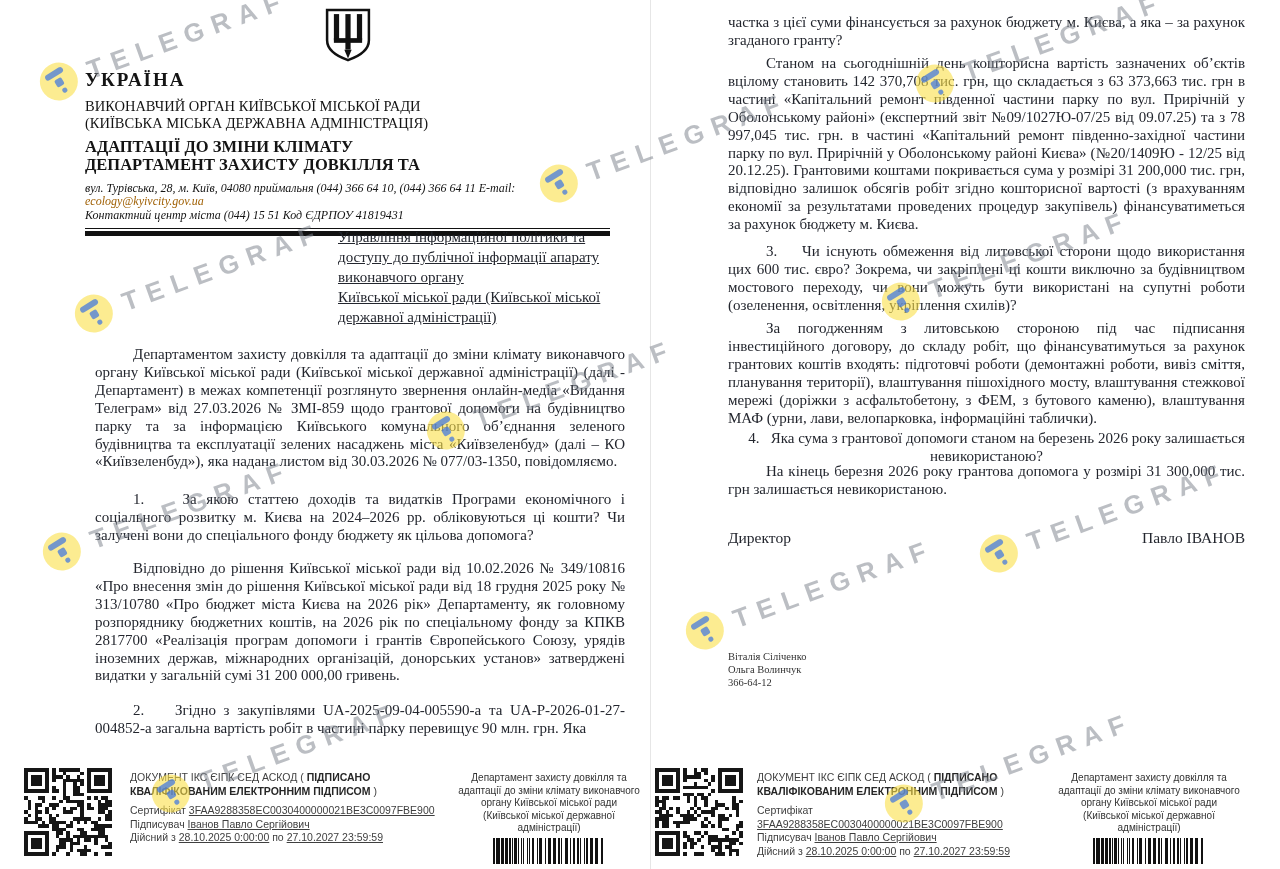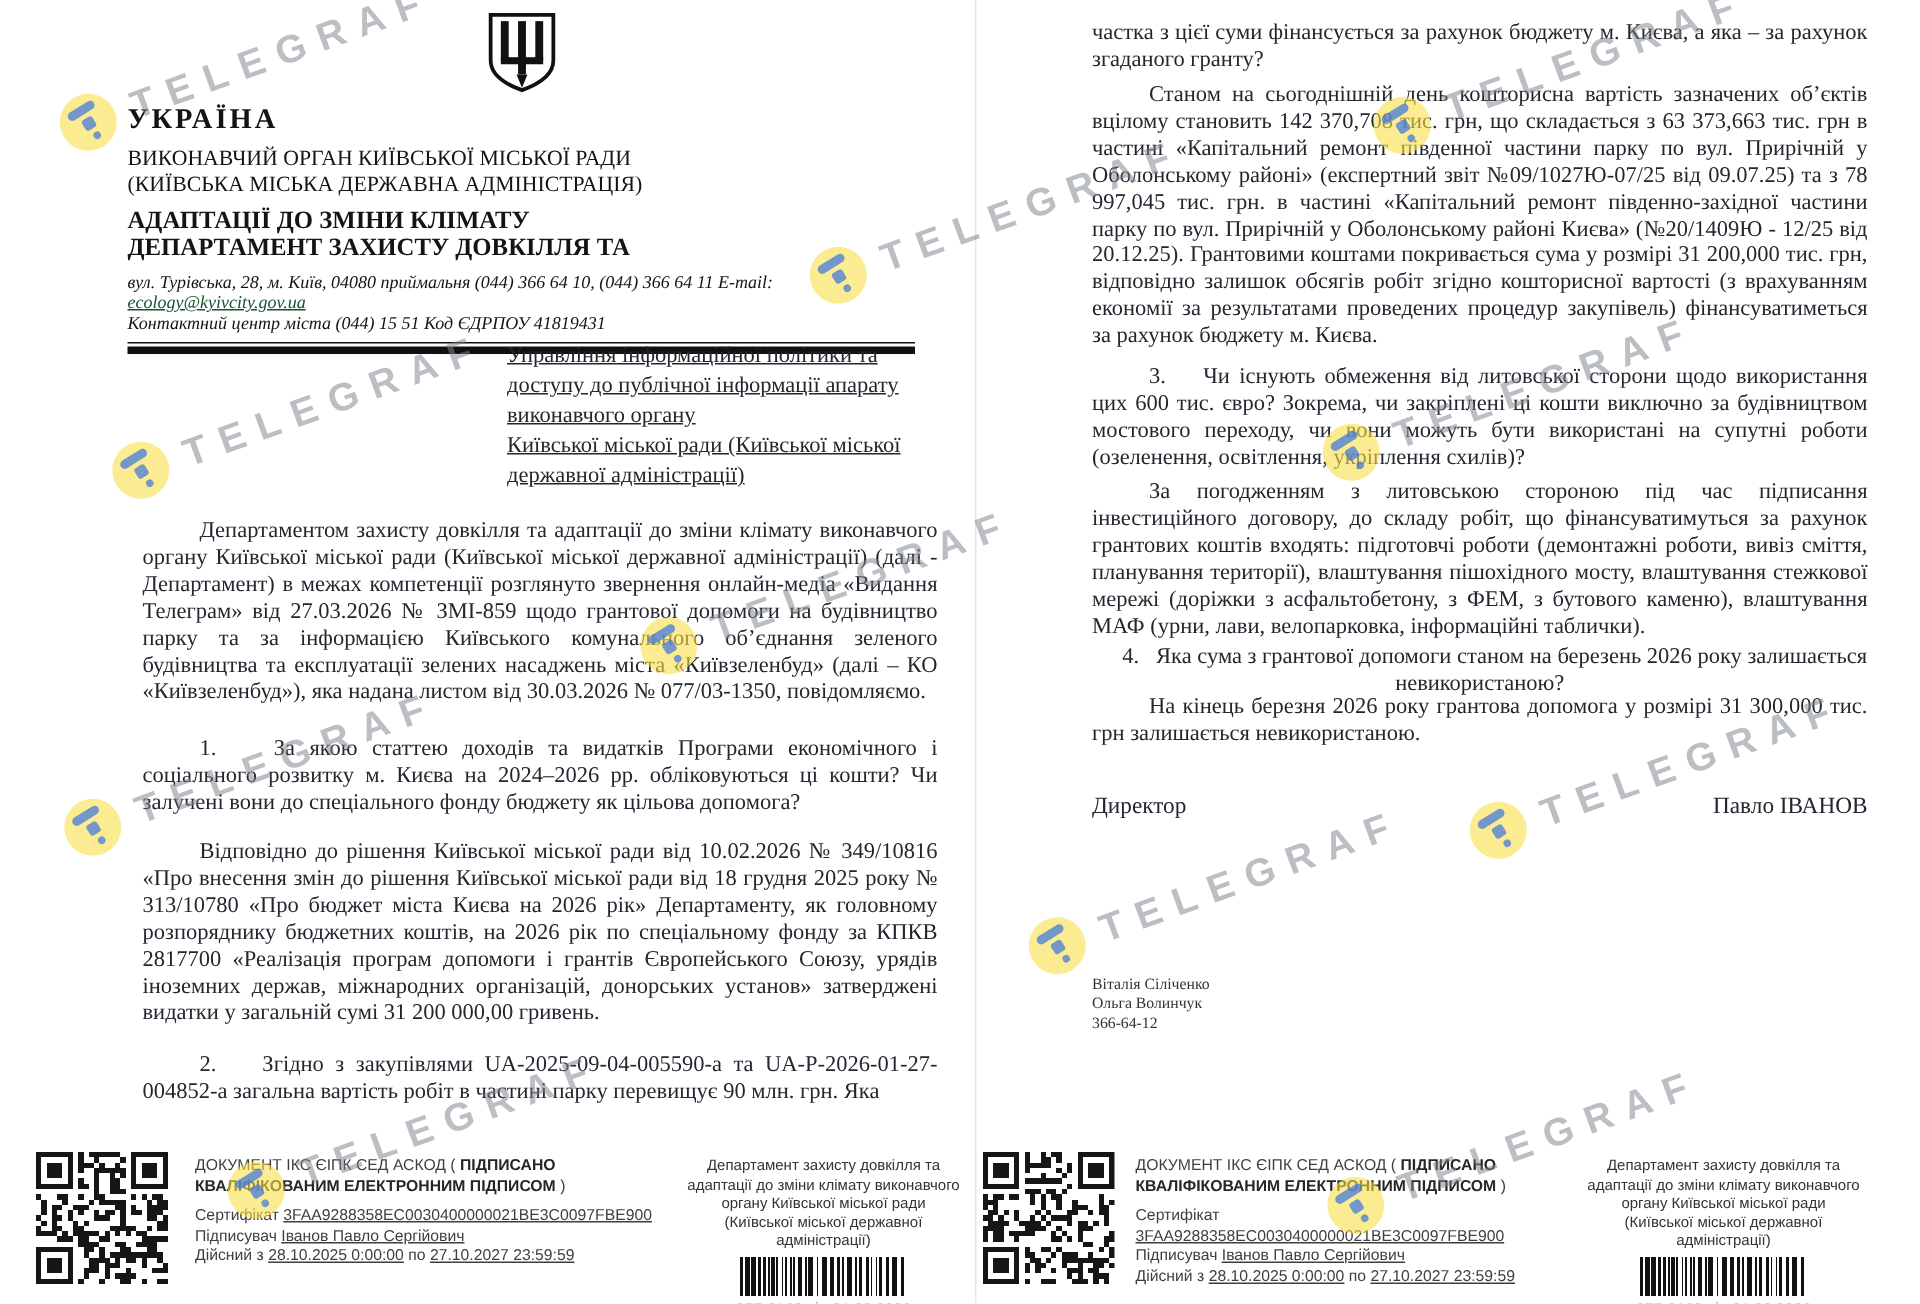--- a/index.html
+++ b/index.html
@@ -10,21 +10,21 @@
   
   .hdr{position:absolute;left:85px;top:6px;width:525px;text-align:left;color:#141414;}
   .emblem{display:block;margin:0 auto;}
   .country{font-weight:bold;font-size:19px;letter-spacing:2px;margin-top:5px;}
   .orgline{font-size:14.5px;line-height:16.5px;}
   .orgwrap{margin-top:7px;}
   .deptname{font-weight:bold;font-size:16.5px;line-height:17.5px;}
   .deptwrap{margin-top:7px;}
   .addr{font-style:italic;font-size:12px;line-height:13px;margin-top:1px;}
   .addrwrap{margin-top:9px;}
-  .email{text-decoration:underline;color:#14532d;cursor:pointer;}
+  .email{color:#a16207;cursor:pointer;}
   .rule{margin-top:6px;border-top:1.5px solid #111;}
   .rule i{display:block;height:5px;background:#111;margin-top:2px;}
 
   
   .addressee{position:absolute;left:338px;top:227px;width:285px;font-size:15px;
              line-height:20px;white-space:pre-line;text-decoration:underline;}
 
   
   .para{position:absolute;left:95px;width:530px;font-size:15px;line-height:17.9px;
         text-align:justify;text-indent:38px;}

